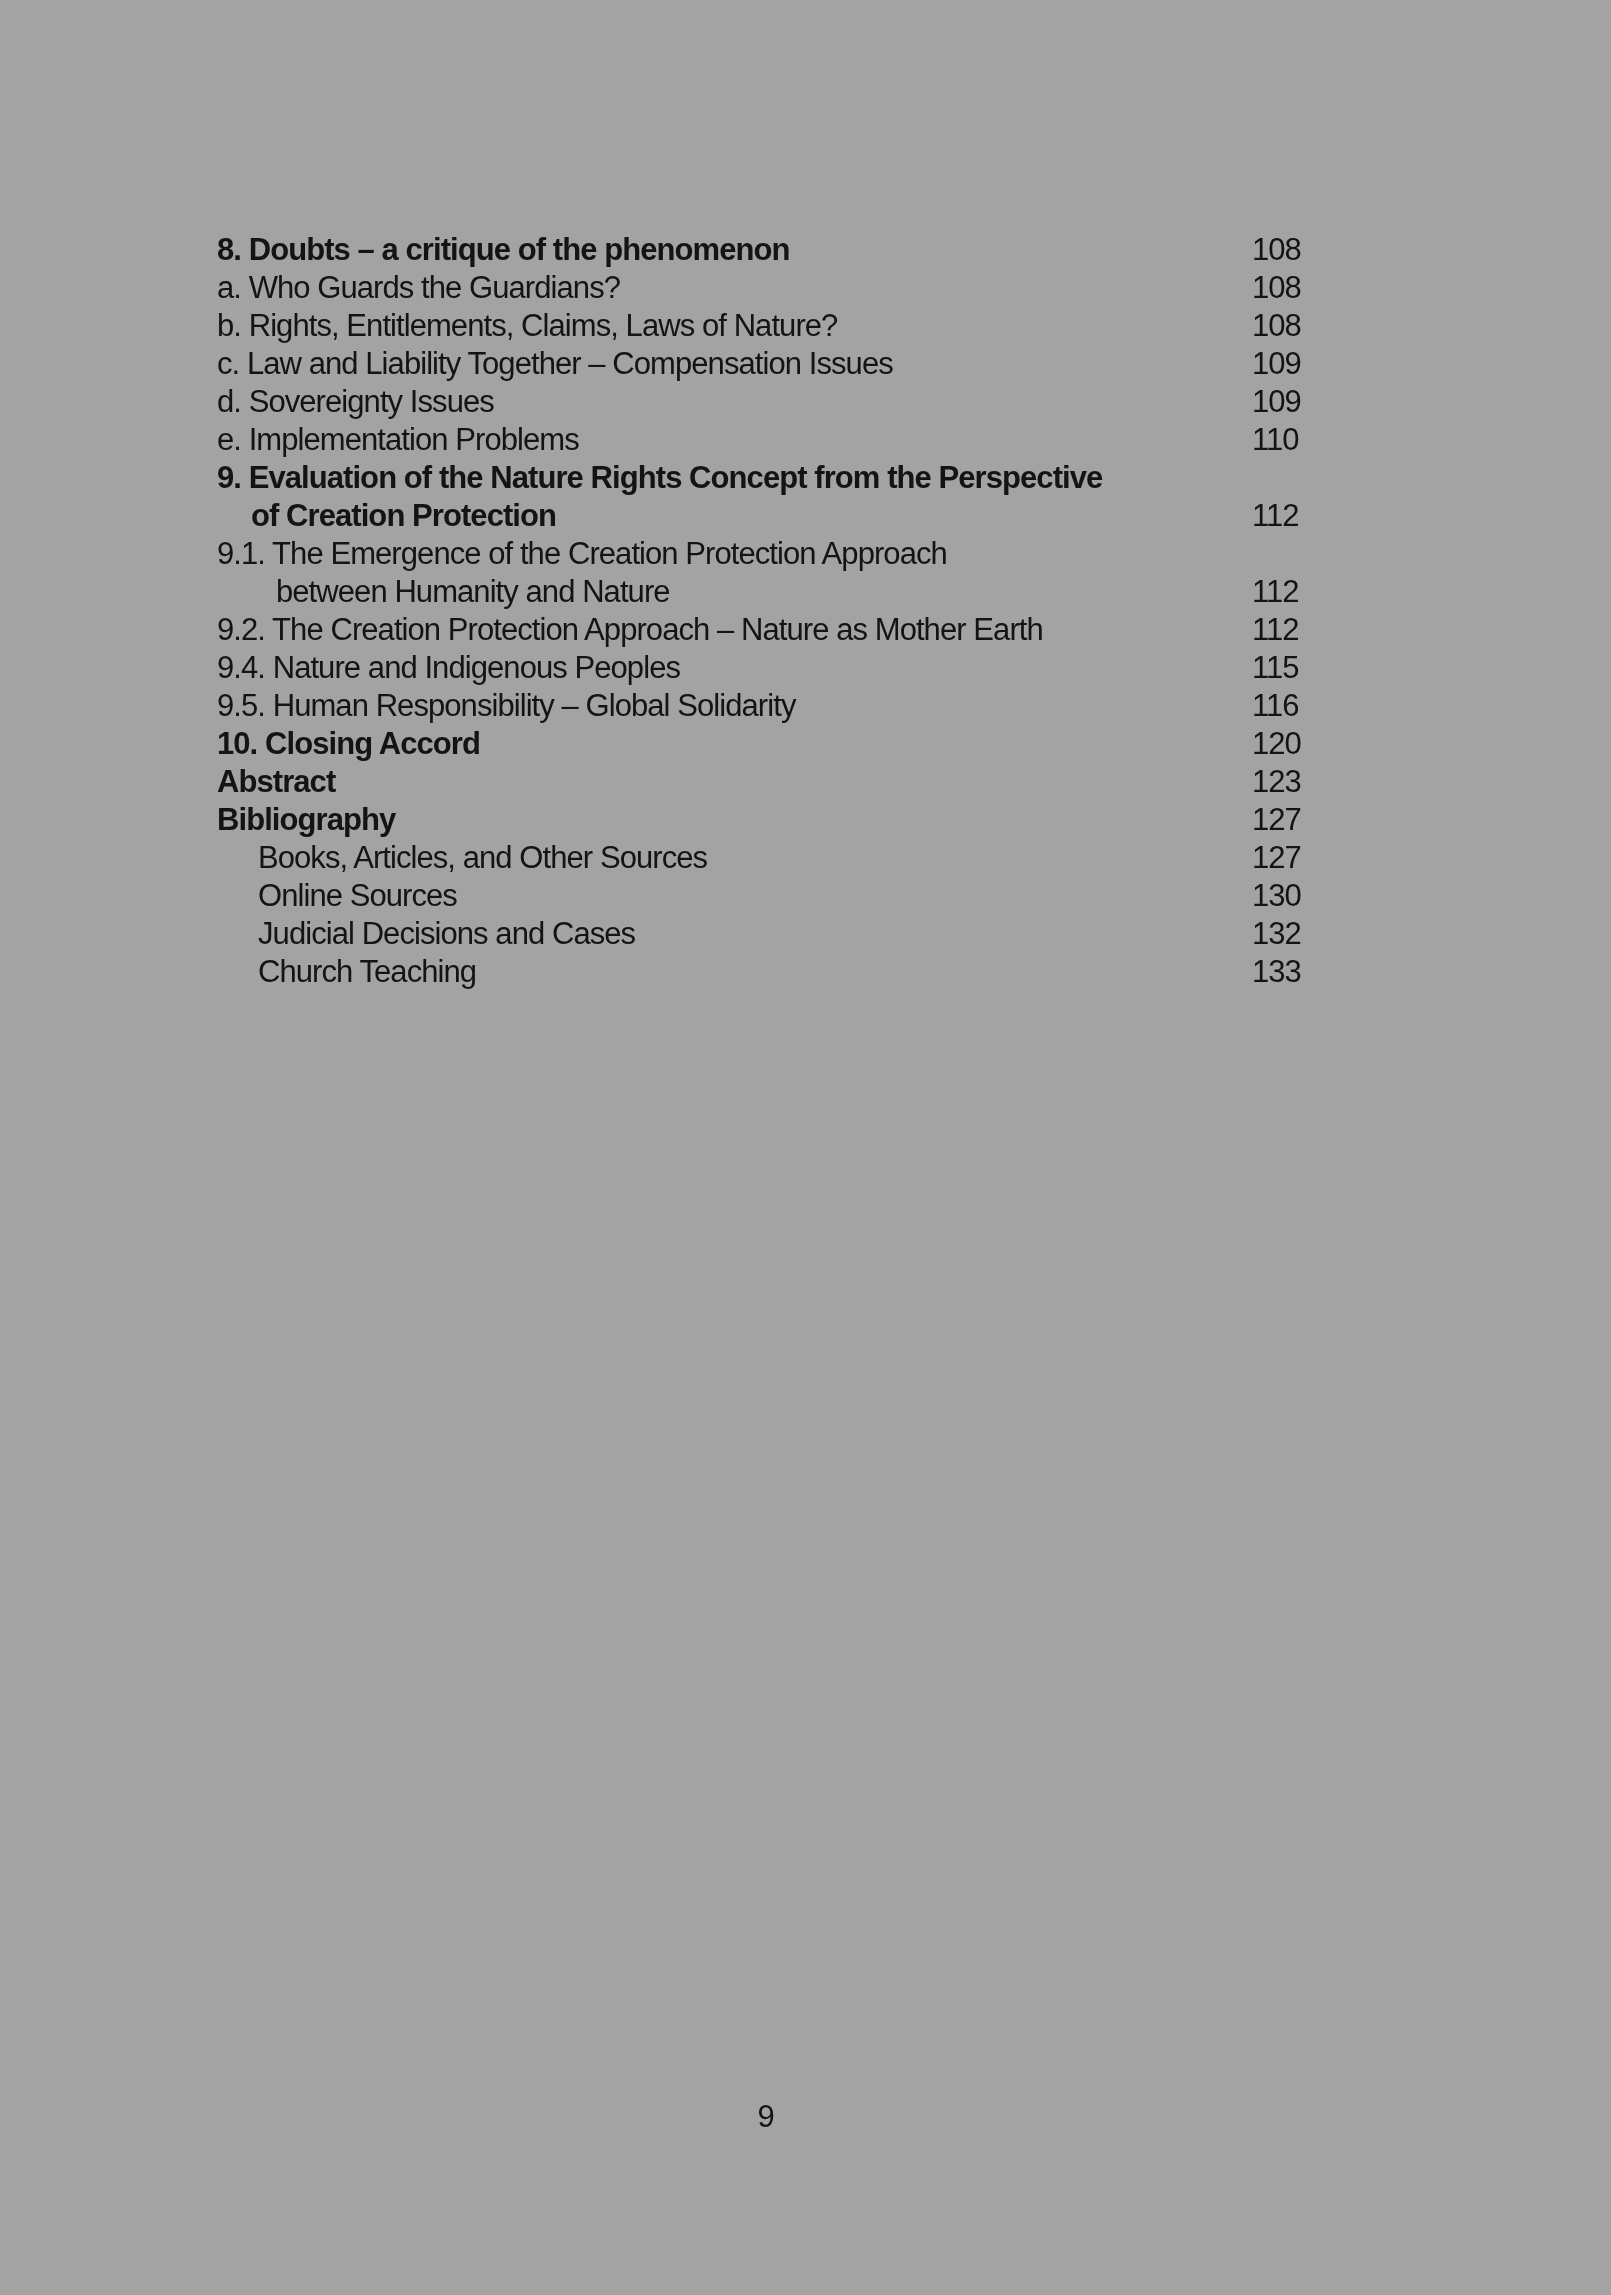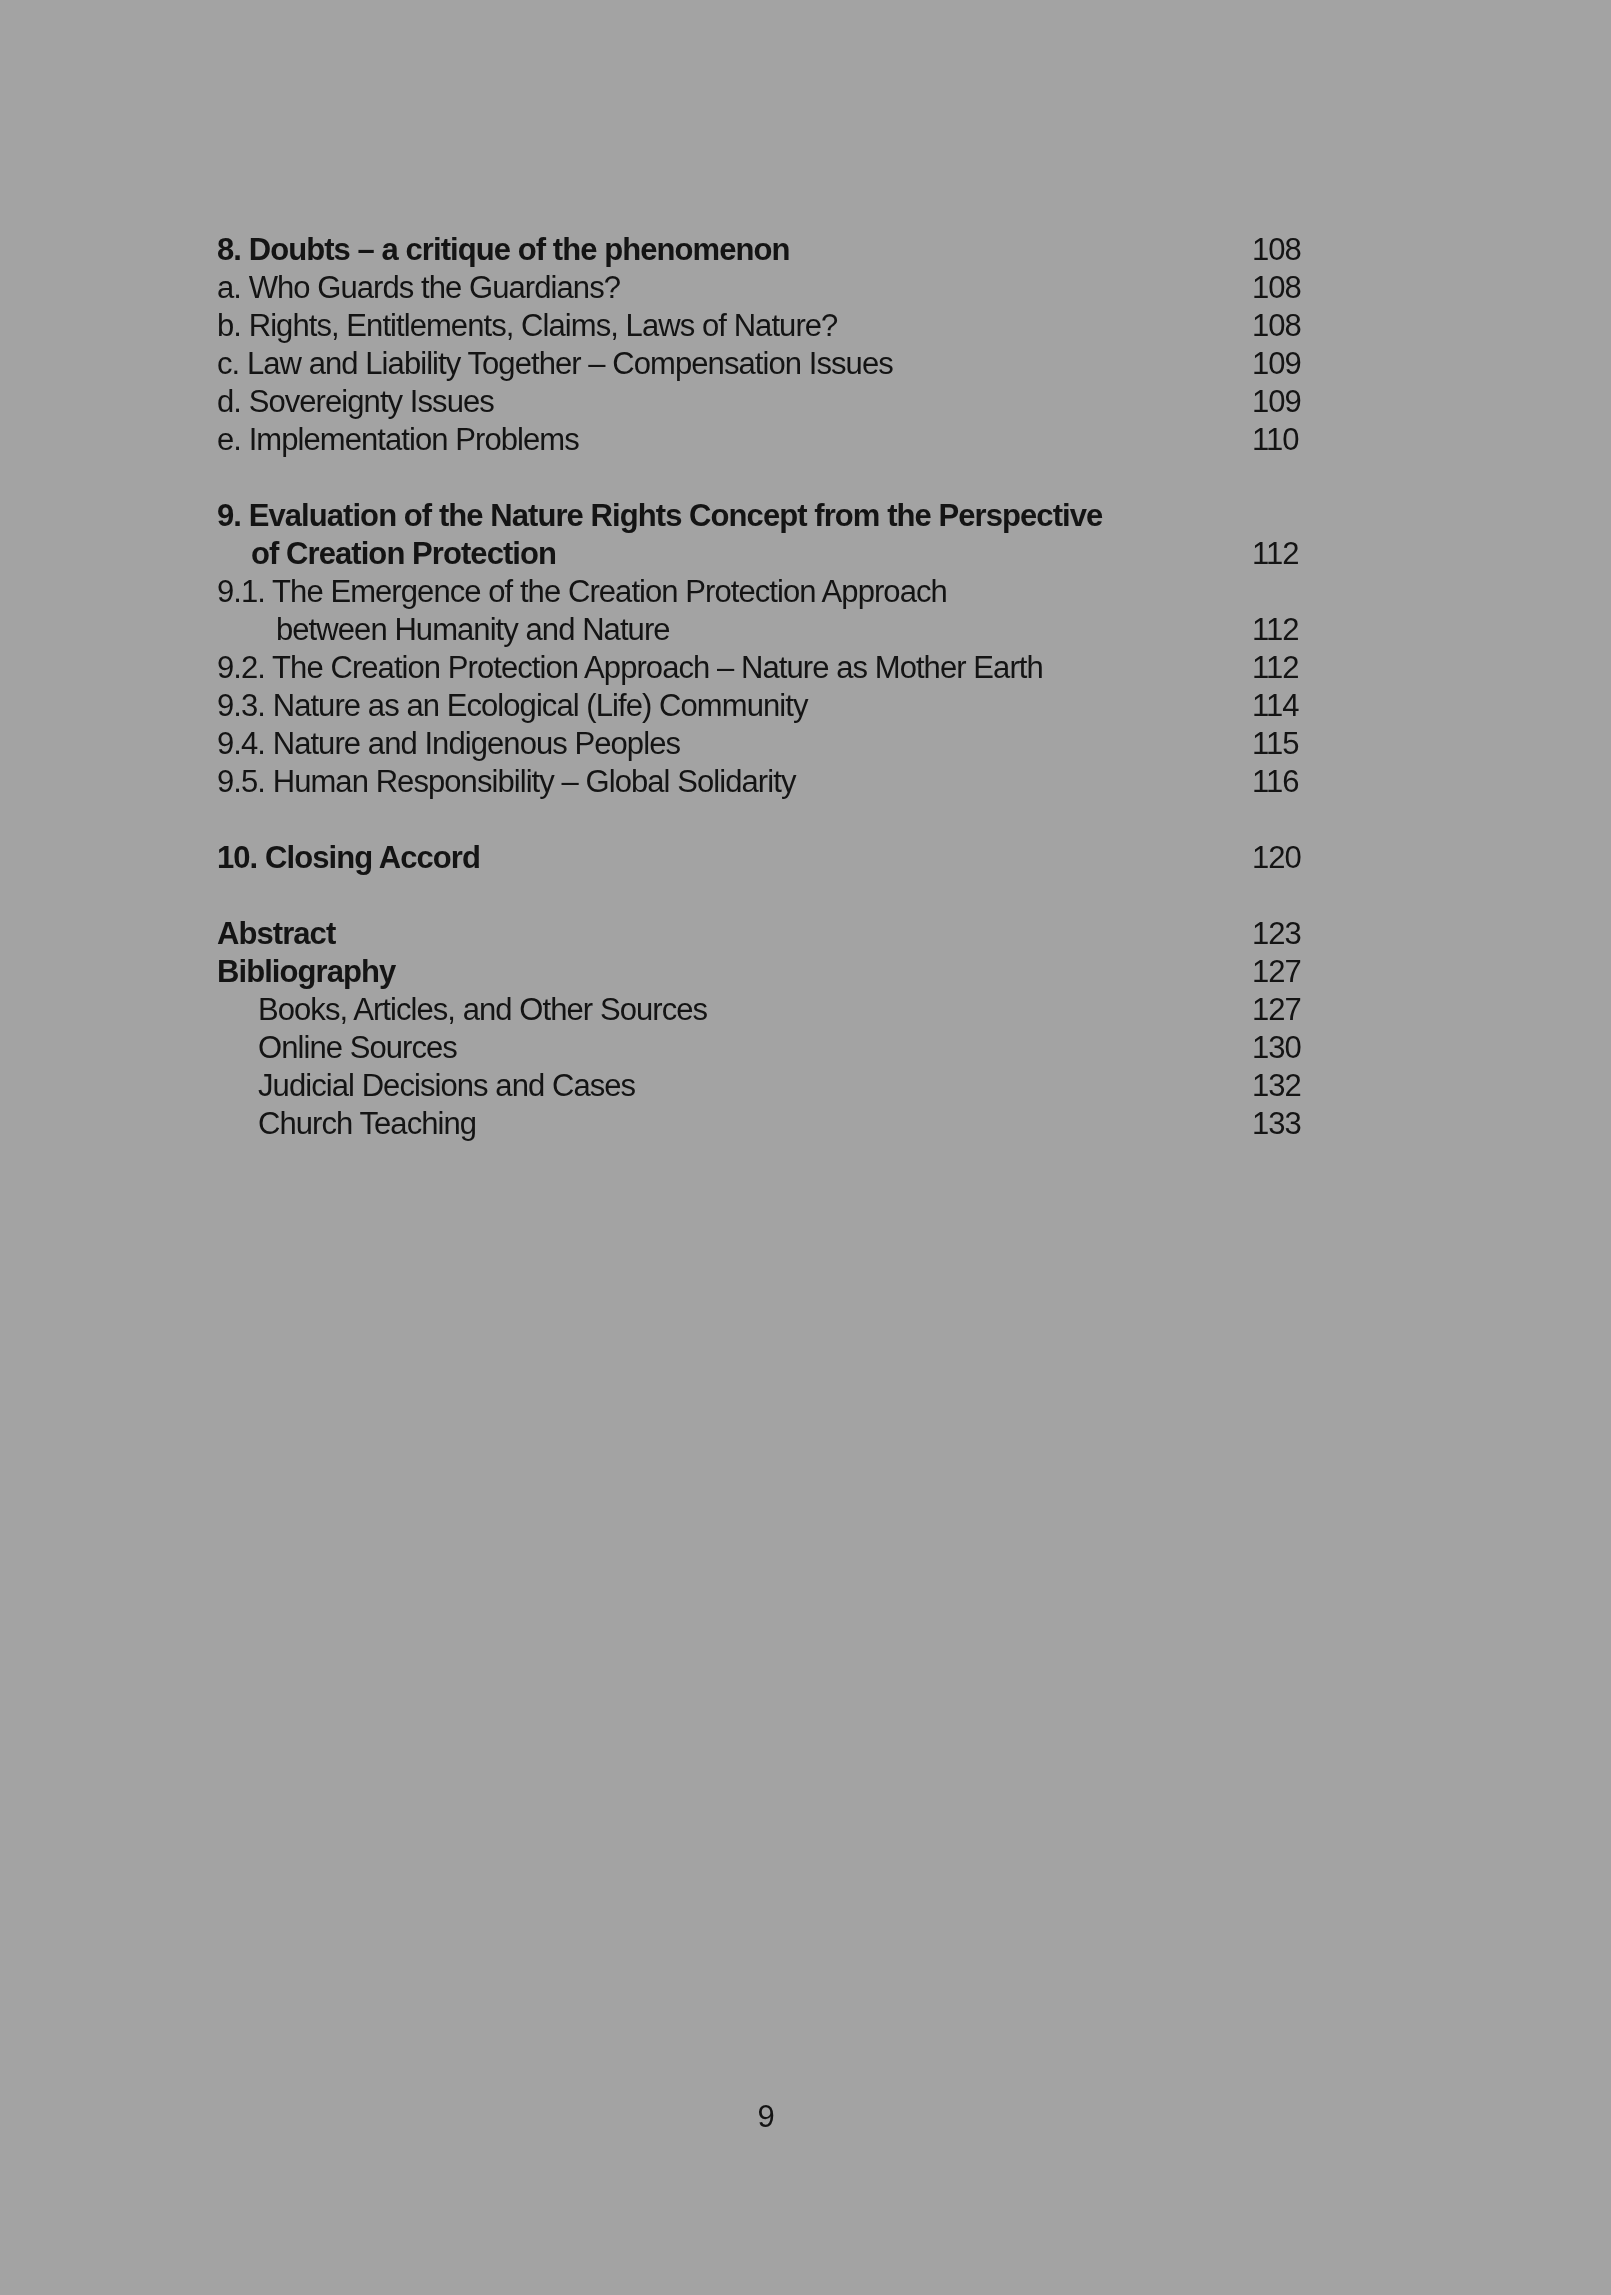--- a/index.html
+++ b/index.html
@@ -18,21 +18,21 @@
     top: 231px;
     width: 1098px;
     font-size: 31px;
     line-height: 38px;
     letter-spacing: -0.03em;
   }
   .toc-row {
     display: flex;
     align-items: baseline;
   }
-  .toc-row.gap { margin-top: 38px; }
+  .toc-row.gap { }
   .toc-row.bold { font-weight: bold; }
   .toc-text {
     flex: 1 1 auto;
     white-space: pre;
     overflow: hidden;
   }
   .toc-page {
     flex: 0 0 auto;
     min-width: 63px;
     text-align: left;
@@ -96,24 +96,20 @@
   </div>
       <div class="toc-row">
     <span class="toc-text indent-subsection-continuation">between Humanity and Nature</span>
     <span class="toc-page">112</span>
   </div>
       <div class="toc-row">
     <span class="toc-text indent-none">9.2. The Creation Protection Approach – Nature as Mother Earth</span>
     <span class="toc-page">112</span>
   </div>
       <div class="toc-row">
-    <span class="toc-text indent-none">9.3. Nature as an Ecological (Life) Community</span>
-    <span class="toc-page">114</span>
-  </div>
-      <div class="toc-row">
     <span class="toc-text indent-none">9.4. Nature and Indigenous Peoples</span>
     <span class="toc-page">115</span>
   </div>
       <div class="toc-row">
     <span class="toc-text indent-none">9.5. Human Responsibility – Global Solidarity</span>
     <span class="toc-page">116</span>
   </div>
       <div class="toc-row bold gap">
     <span class="toc-text indent-none">10. Closing Accord</span>
     <span class="toc-page">120</span>

